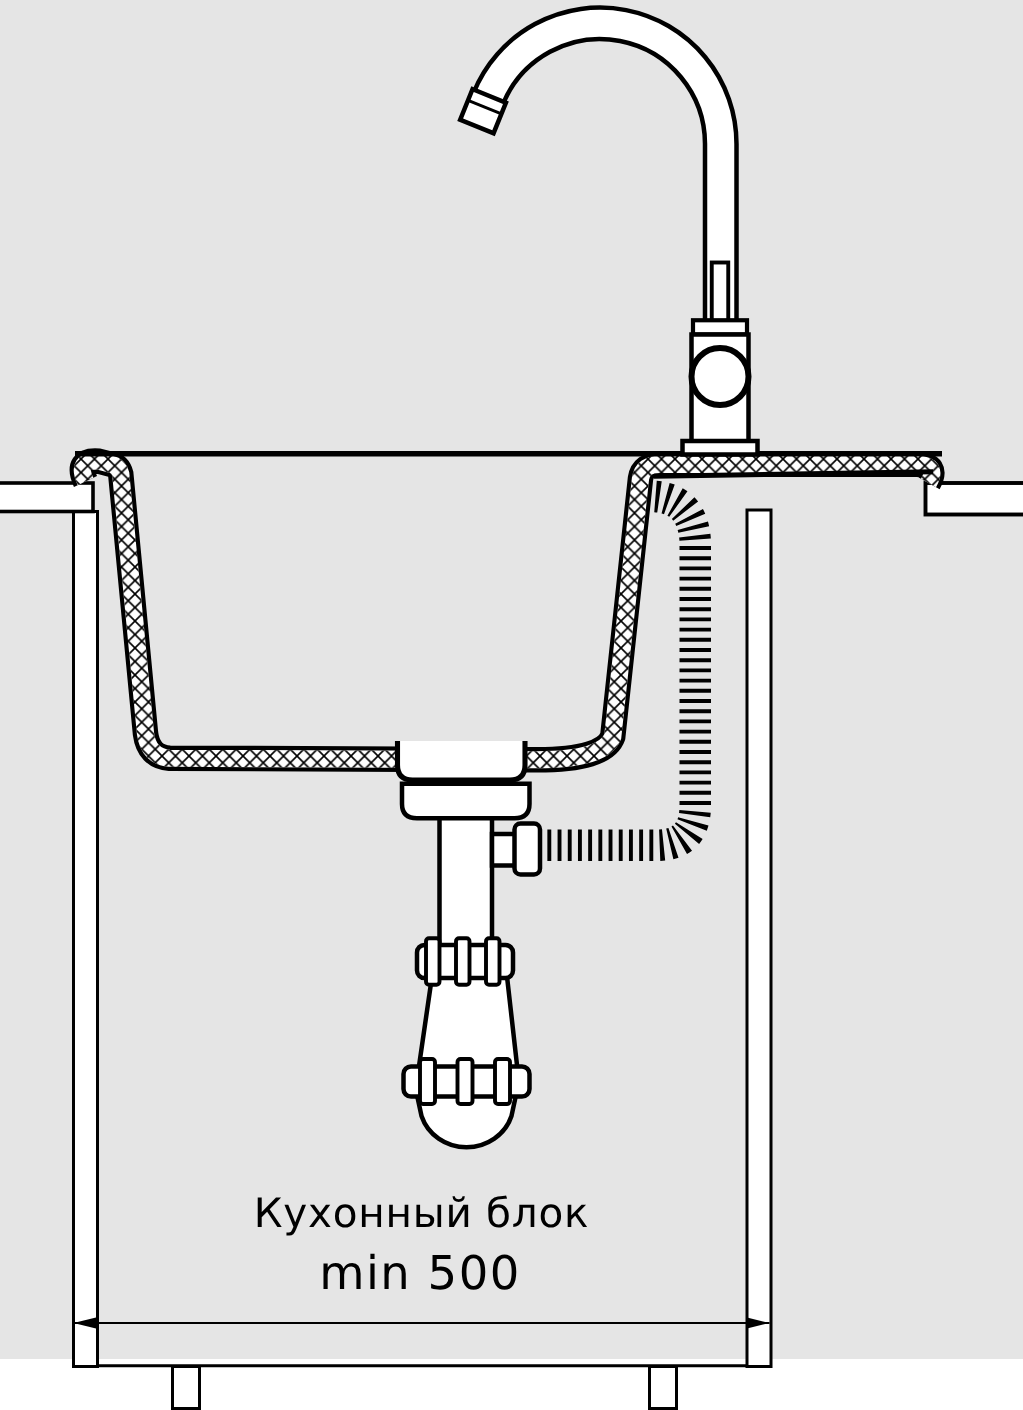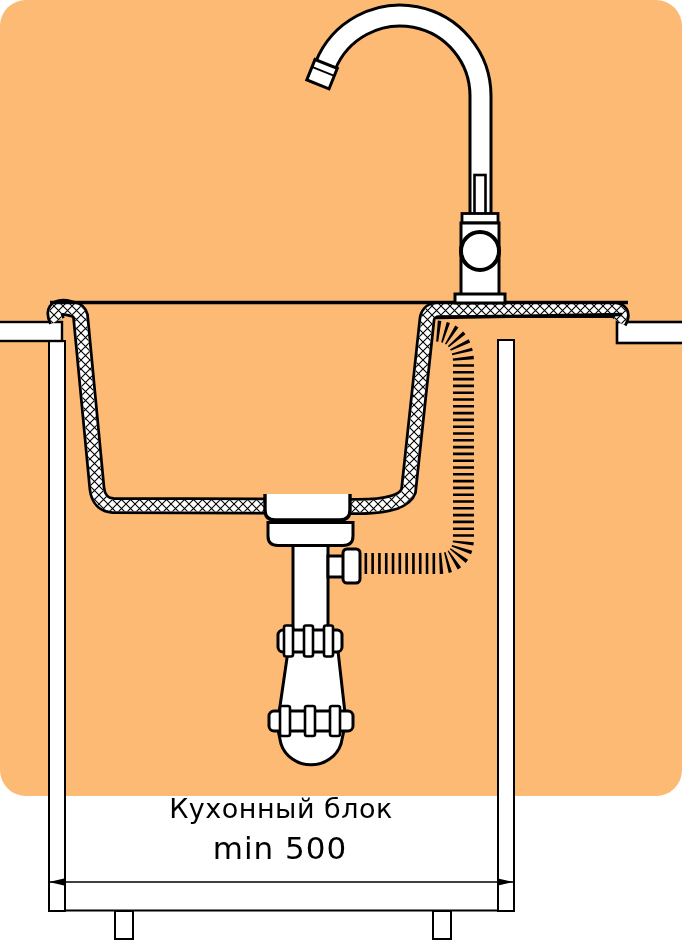--- a/index.html
+++ b/index.html
@@ -7,23 +7,22 @@
     padding: 0;
     background: #ffffff;
     width: 682px;
     height: 940px;
     overflow: hidden;
     font-family: "DejaVu Sans", "Liberation Sans", sans-serif;
   }
   .drawing-wrap {
     position: relative;
     width: 682px;
-    height: 796px;
-    background: #fdba74;
-    border-radius: 26px;
+    height: 906px;
+    background: #e5e5e5;
   }
   svg { display: block; }
   text {
     font-family: "DejaVu Sans", "Liberation Sans", sans-serif;
     fill: #000000;
     font-weight: 400;
   }
   .label-cabinet { font-size: 27px; letter-spacing: 0.5px; }
   .label-min { font-size: 31px; letter-spacing: 1px; }
 </style>

